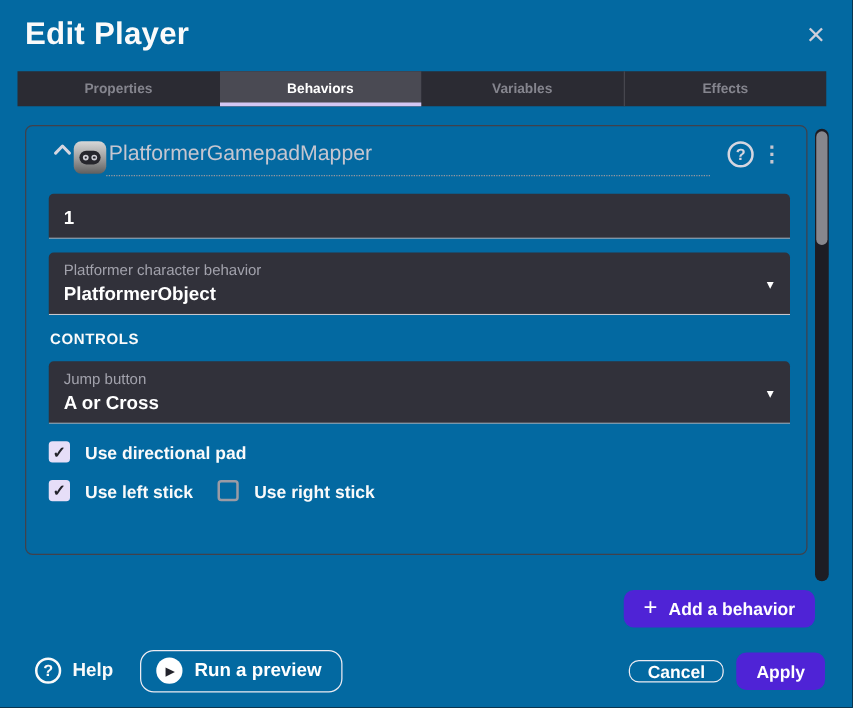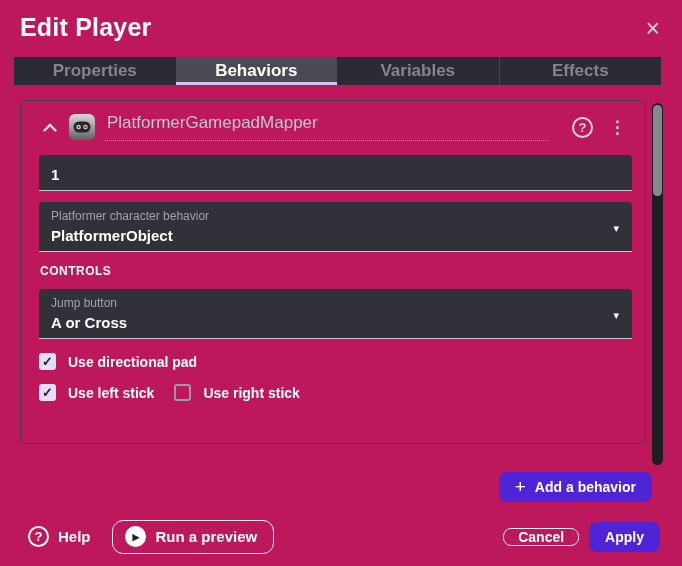--- a/index.html
+++ b/index.html
@@ -1,35 +1,35 @@
 <!DOCTYPE html>
 <html><head>
 <meta charset="utf-8">
 <style>
   * { margin:0; padding:0; box-sizing:border-box; }
   html,body { background:#111114; }
   .dialog {
     position:relative; width:682px; height:566px;
-    background:#be185d; overflow:hidden;
+    background:#0369a1; overflow:hidden;
     font-family:"Liberation Sans", sans-serif; color:#fff;
   }
   
   .titlebar { display:flex; justify-content:space-between; align-items:flex-start; padding:13px 22px 0 20px; }
   .title { font-size:25px; font-weight:700; letter-spacing:.2px; color:#fafafa; }
   .close-btn { background:none; border:none; color:#cfcfda; font-size:25px; line-height:1; cursor:pointer; margin-top:3px; font-family:inherit; }
   
   .tabbar { display:flex; height:28px; margin:15px 21px 0 14px; background:#2b2b33; }
-  .tab { flex:1; display:flex; align-items:center; justify-content:center; font-size:17px; font-weight:700; color:#85858e; cursor:pointer; position:relative; }
+  .tab { flex:1; display:flex; align-items:center; justify-content:center; font-size:11px; font-weight:700; color:#85858e; cursor:pointer; position:relative; }
   .tab.active { background:#4a4a53; color:#ffffff; }
   .tab.active::after { content:""; position:absolute; left:0; right:0; bottom:0; height:3px; background:#d3c7f3; }
   .tab.divided { border-left:1px solid #46464e; }
   
   .scrollarea { position:relative; height:365px; }
   .card { margin:15px 36px 0 20px; height:344px; border:1px solid #41414b; border-radius:6px; padding:0 13px 0 18px; }
-  .bhv-header { display:flex; align-items:center; gap:10px; padding:12px 2px 0 2px; }
+  .bhv-header { display:flex; align-items:flex-start; padding:12px 2px 0 2px; }
   .chev-btn { background:none; border:none; cursor:pointer; display:flex; padding:2px; }
   .gp-icon { width:26px; height:26px; border-radius:6px; background:linear-gradient(180deg,#d8d8d8 0%,#9a9a9a 55%,#5f5f5f 100%); display:flex; align-items:center; justify-content:center; flex:0 0 auto; }
   .bhv-name { flex:1; font-size:17px; color:#c6c6d0; border-bottom:1px dotted #98989f; padding:0 2px 7px 2px; margin-right:14px; white-space:nowrap; overflow:hidden; cursor:text; }
   .q-icon { width:21px; height:21px; border-radius:50%; border:2px solid #d6d6e0; color:#d6d6e0; font-size:13px; font-weight:700; display:flex; align-items:center; justify-content:center; background:none; cursor:pointer; flex:0 0 auto; }
   .dots-btn { background:none; border:none; color:#c6c6d0; font-size:17px; font-weight:700; cursor:pointer; padding:0 4px; margin-left:2px; }
   
   .field { position:relative; background:#31313a; border-radius:4px 4px 0 0; border-bottom:1px solid #c7c7cc; padding:7px 34px 7px 12px; margin-top:14px; cursor:text; }
   .field + .field { margin-top:11px; }
   .field .flabel { font-size:12px; color:#a2a2ac; display:block; }
   .field .fvalue { font-size:15px; font-weight:600; color:#ffffff; display:block; margin-top:4px; }

